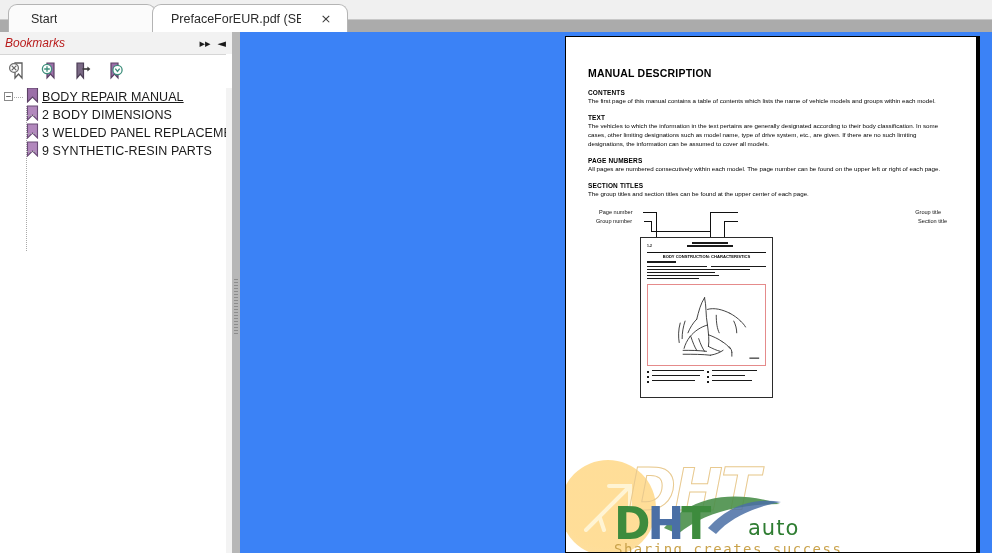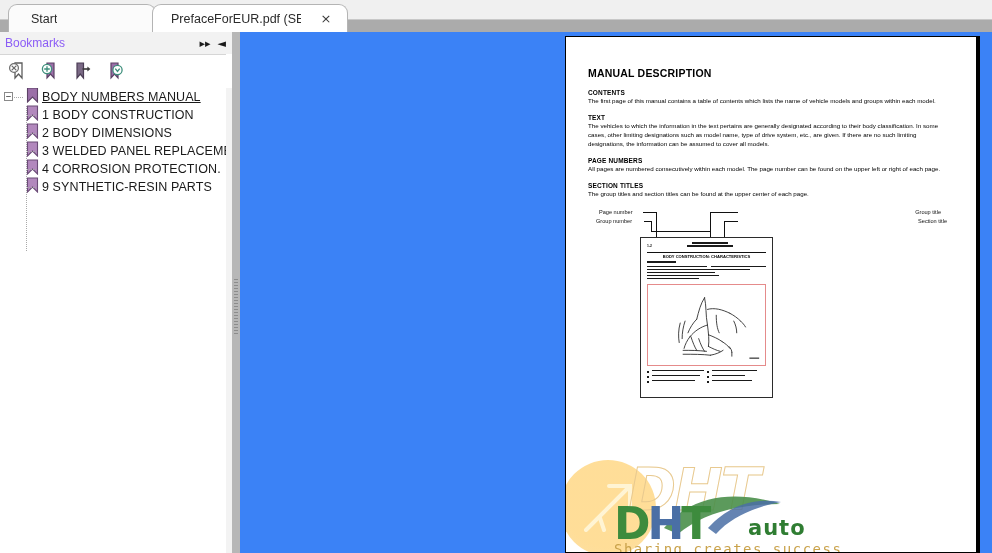--- a/index.html
+++ b/index.html
@@ -35,21 +35,21 @@
     font-size:13px;color:#3a3a3a;cursor:default;font-family:"DejaVu Sans",sans-serif;
   }
 
   
   .leftpanel{position:absolute;left:0;top:32px;width:232px;height:521px;background:#ffffff;}
   .bm-header{
     position:absolute;left:0;top:0;width:232px;height:22px;
     background:#f2f2f2;
     display:flex;align-items:center;
   }
-  .bm-header .title{margin-left:5px;font-size:12px;color:#8b5cf6;}
+  .bm-header .title{margin-left:5px;font-size:12px;color:#b91c1c;font-style:italic;}
   .bm-header .hbtns{position:absolute;right:6px;top:0;height:22px;display:flex;align-items:center;gap:7px;}
   .hbtn{font-size:11px;color:#1a1a1a;line-height:1;font-family:"DejaVu Sans",sans-serif;}
   .bm-headline{position:absolute;left:0;top:22px;width:226px;height:1px;background:#d6d6d6;}
 
   .bm-toolbar{position:absolute;left:0;top:23px;width:232px;height:32px;background:#ffffff;}
   .bmicon{position:absolute;top:3px;width:26px;height:26px;}
   .bmicon svg{display:block;}
 
   .bm-tree{position:absolute;left:0;top:56px;width:226px;height:465px;overflow:hidden;background:#fff;}
   .bmrow{position:relative;height:18px;display:flex;align-items:center;white-space:nowrap;}
@@ -131,21 +131,21 @@
     position:absolute;left:-6px;bottom:-4px;width:96px;height:96px;border-radius:50%;
     background:radial-gradient(circle at 50% 45%, #ffd98a 0%, #ffd98a 62%, #fbdc9b 100%);
     opacity:.88;
   }
   .wm-arrow{position:absolute;left:-6px;bottom:-4px;width:96px;height:96px;}
   .wm-outline{position:absolute;left:62px;bottom:28px;font-size:58px;font-weight:bold;font-style:italic;
     color:transparent;-webkit-text-stroke:1px #e8c98f;letter-spacing:-2px;
     font-family:"DejaVu Sans",sans-serif;}
   .wm-dht{position:absolute;left:48px;bottom:6px;font-size:44px;font-weight:bold;letter-spacing:-3px;
     font-family:"DejaVu Sans",sans-serif;line-height:1;}
-  .wm-auto{position:absolute;left:182px;bottom:12px;font-size:21px;font-weight:bold;color:#2f7d32;
+  .wm-auto{position:absolute;left:182px;bottom:12px;font-size:21px;font-weight:normal;color:#2f7d32;
     font-family:"DejaVu Sans",sans-serif;letter-spacing:1px;}
   .wm-tag{position:absolute;left:48px;bottom:-5px;font-size:14px;color:#c9a24a;
     font-family:"DejaVu Sans Mono",monospace;letter-spacing:1.5px;white-space:nowrap;}
   .wm-swoosh{position:absolute;left:96px;bottom:16px;width:120px;height:48px;}
 </style>
 </head>
 <body>
 
 <div class="app">
 
@@ -209,33 +209,24 @@
       <div class="dotline" style="top:18px;height:146px"></div>
 
       <div class="bmrow" id="root-row">
         <span class="expander">−</span>
         <span class="rootstub"></span>
         <span class="flag" style="margin-left:22px">
           <svg width="13" height="16" viewBox="0 0 13 16">
               <path d="M1.5 1 h10 v14 l-5 -5 l-5 5 z" fill="#9b6fa8" stroke="#5c4266" stroke-width="1.1"></path>
             </svg>
         </span>
-        <span class="lbl">BODY NUMBERS MANUAL</span>
-      </div>
-
-
-      <div class="bmrow childrow">
-        <span class="dotstub"></span>
-        <span class="flag">
-          <svg width="13" height="16" viewBox="0 0 13 16">
-              <path d="M1.5 1 h10 v14 l-5 -5 l-5 5 z" fill="#b288bd" stroke="#6b4c77" stroke-width="1.1"></path>
-            </svg>
-        </span>
-        <span class="lbl">1 BODY CONSTRUCTION</span>
-      </div>
+        <span class="lbl">BODY REPAIR MANUAL</span>
+      </div>
+
+
 
       <div class="bmrow childrow">
         <span class="dotstub"></span>
         <span class="flag">
           <svg width="13" height="16" viewBox="0 0 13 16">
               <path d="M1.5 1 h10 v14 l-5 -5 l-5 5 z" fill="#b288bd" stroke="#6b4c77" stroke-width="1.1"></path>
             </svg>
         </span>
         <span class="lbl">2 BODY DIMENSIONS</span>
       </div>
@@ -243,29 +234,20 @@
       <div class="bmrow childrow">
         <span class="dotstub"></span>
         <span class="flag">
           <svg width="13" height="16" viewBox="0 0 13 16">
               <path d="M1.5 1 h10 v14 l-5 -5 l-5 5 z" fill="#b288bd" stroke="#6b4c77" stroke-width="1.1"></path>
             </svg>
         </span>
         <span class="lbl">3 WELDED PANEL REPLACEMEI</span>
       </div>
 
-      <div class="bmrow childrow">
-        <span class="dotstub"></span>
-        <span class="flag">
-          <svg width="13" height="16" viewBox="0 0 13 16">
-              <path d="M1.5 1 h10 v14 l-5 -5 l-5 5 z" fill="#b288bd" stroke="#6b4c77" stroke-width="1.1"></path>
-            </svg>
-        </span>
-        <span class="lbl">4 CORROSION PROTECTION.</span>
-      </div>
 
       <div class="bmrow childrow">
         <span class="dotstub"></span>
         <span class="flag">
           <svg width="13" height="16" viewBox="0 0 13 16">
               <path d="M1.5 1 h10 v14 l-5 -5 l-5 5 z" fill="#b288bd" stroke="#6b4c77" stroke-width="1.1"></path>
             </svg>
         </span>
         <span class="lbl">9 SYNTHETIC-RESIN PARTS</span>
       </div>

